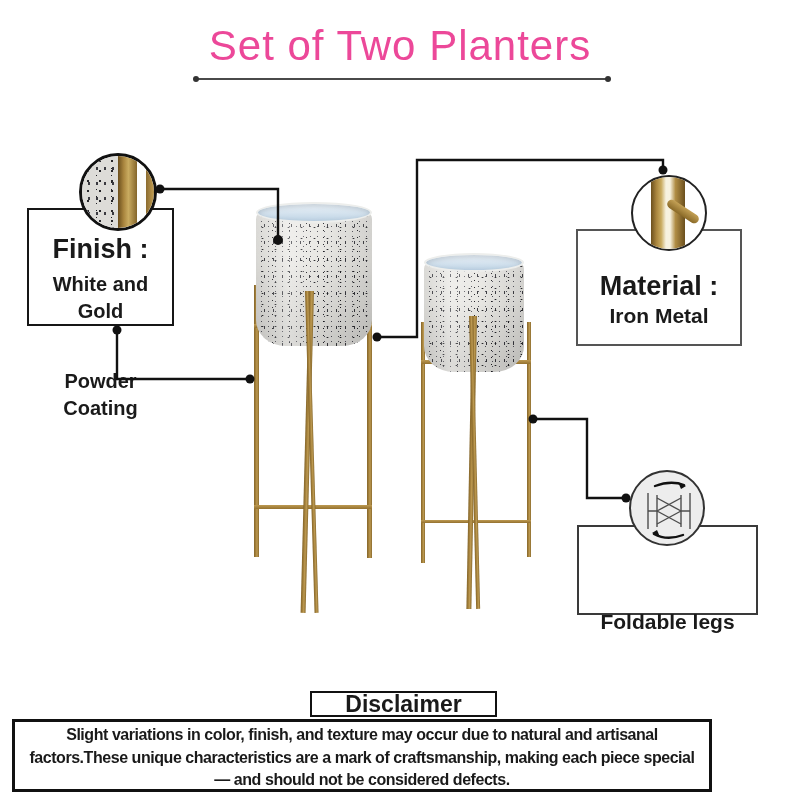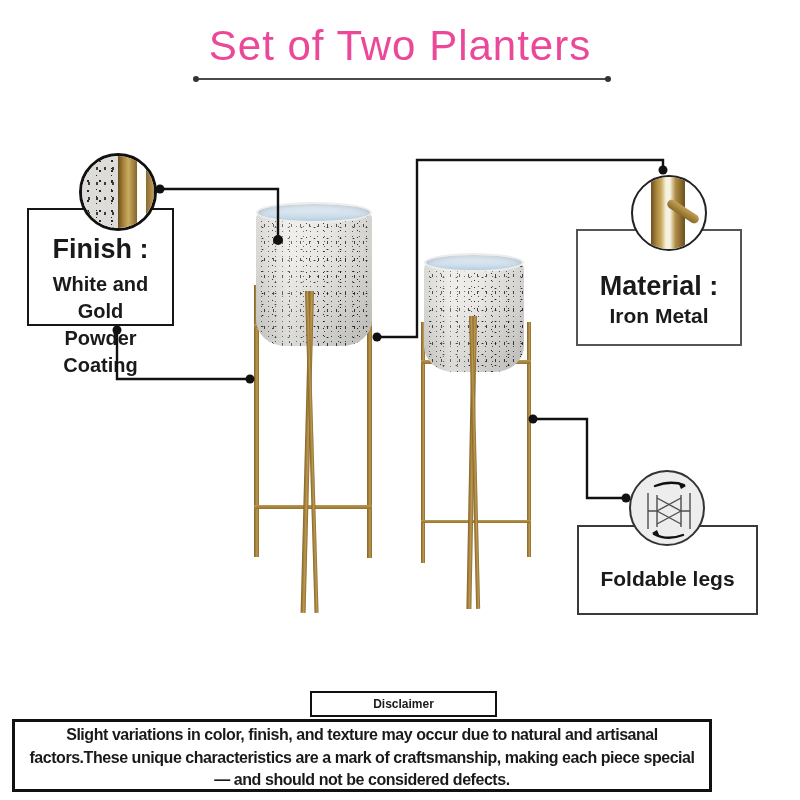--- a/index.html
+++ b/index.html
@@ -33,36 +33,36 @@
   .pot-shade{position:absolute;left:0;right:0;top:0;bottom:0;border-radius:inherit;
     background:linear-gradient(90deg,rgba(0,0,0,.07),rgba(255,255,255,.25) 28%,rgba(255,255,255,0) 55%,rgba(0,0,0,.10)),
                linear-gradient(180deg,rgba(255,255,255,.14),rgba(0,0,0,0) 35%,rgba(0,0,0,.10) 92%);}
   .pot-rim{position:absolute;left:0;right:0;top:0;border-radius:50%;
     background:linear-gradient(180deg,#eff5fa,var(--pot-interior,#cfdfec) 65%,#bed3e4);
     border:2px solid #edeeec;box-shadow:inset 0 2px 5px rgba(60,80,100,.25);}
 
   
   .cbox{position:absolute;background:#fff;text-align:center;box-sizing:border-box;}
   .cbox .h{font-weight:700;font-size:27px;}
-  .cbox .s{font-weight:700;font-size:20px;line-height:27px;}
+  .cbox .s{font-weight:700;font-size:20px;line-height:27px;margin-top:43px;}
 
   
   .circ{position:absolute;border-radius:50%;overflow:hidden;background:#fff;box-sizing:border-box;}
   .band{position:absolute;top:0;bottom:0;}
   .speckle-tex{background-color:#dddcd8;background-image:
       radial-gradient(#26262a 1px, transparent 1.2px),
       radial-gradient(#3a3a40 0.8px, transparent 1px),
       radial-gradient(#1d1d22 0.7px, transparent 0.9px);
     background-size:12px 10px,8px 15px,15px 7px;background-position:0 0,3px 5px,7px 2px;}
   .rod-v{background:linear-gradient(90deg,#6b4f1d 0%,#a9853e 16%,#c9ab60 30%,#f7f2e0 44%,#f7f2e0 56%,#b08d45 72%,#6b4f1d 100%);}
 
   
   .disc-head{position:absolute;left:310px;top:691px;width:187px;height:26px;background:#fff;
     border:2px solid #111;box-sizing:border-box;text-align:center;
-    font-size:12px;font-weight:700;line-height:22px;}
+    font-size:23px;font-weight:700;line-height:22px;}
   .disc-box{position:absolute;left:12px;top:719px;width:700px;height:73px;background:#fff;
     border:3px solid #111;box-sizing:border-box;text-align:center;padding-top:2px;}
   .disc-box .ln{font-size:16px;font-weight:700;letter-spacing:-0.45px;line-height:22.5px;white-space:nowrap;}
 
   svg.overlay{position:absolute;left:0;top:0;z-index:40;pointer-events:none;}
   .z10{z-index:10;} .z20{z-index:20;} .z30{z-index:30;}
 </style>
 </head>
 <body>
 

